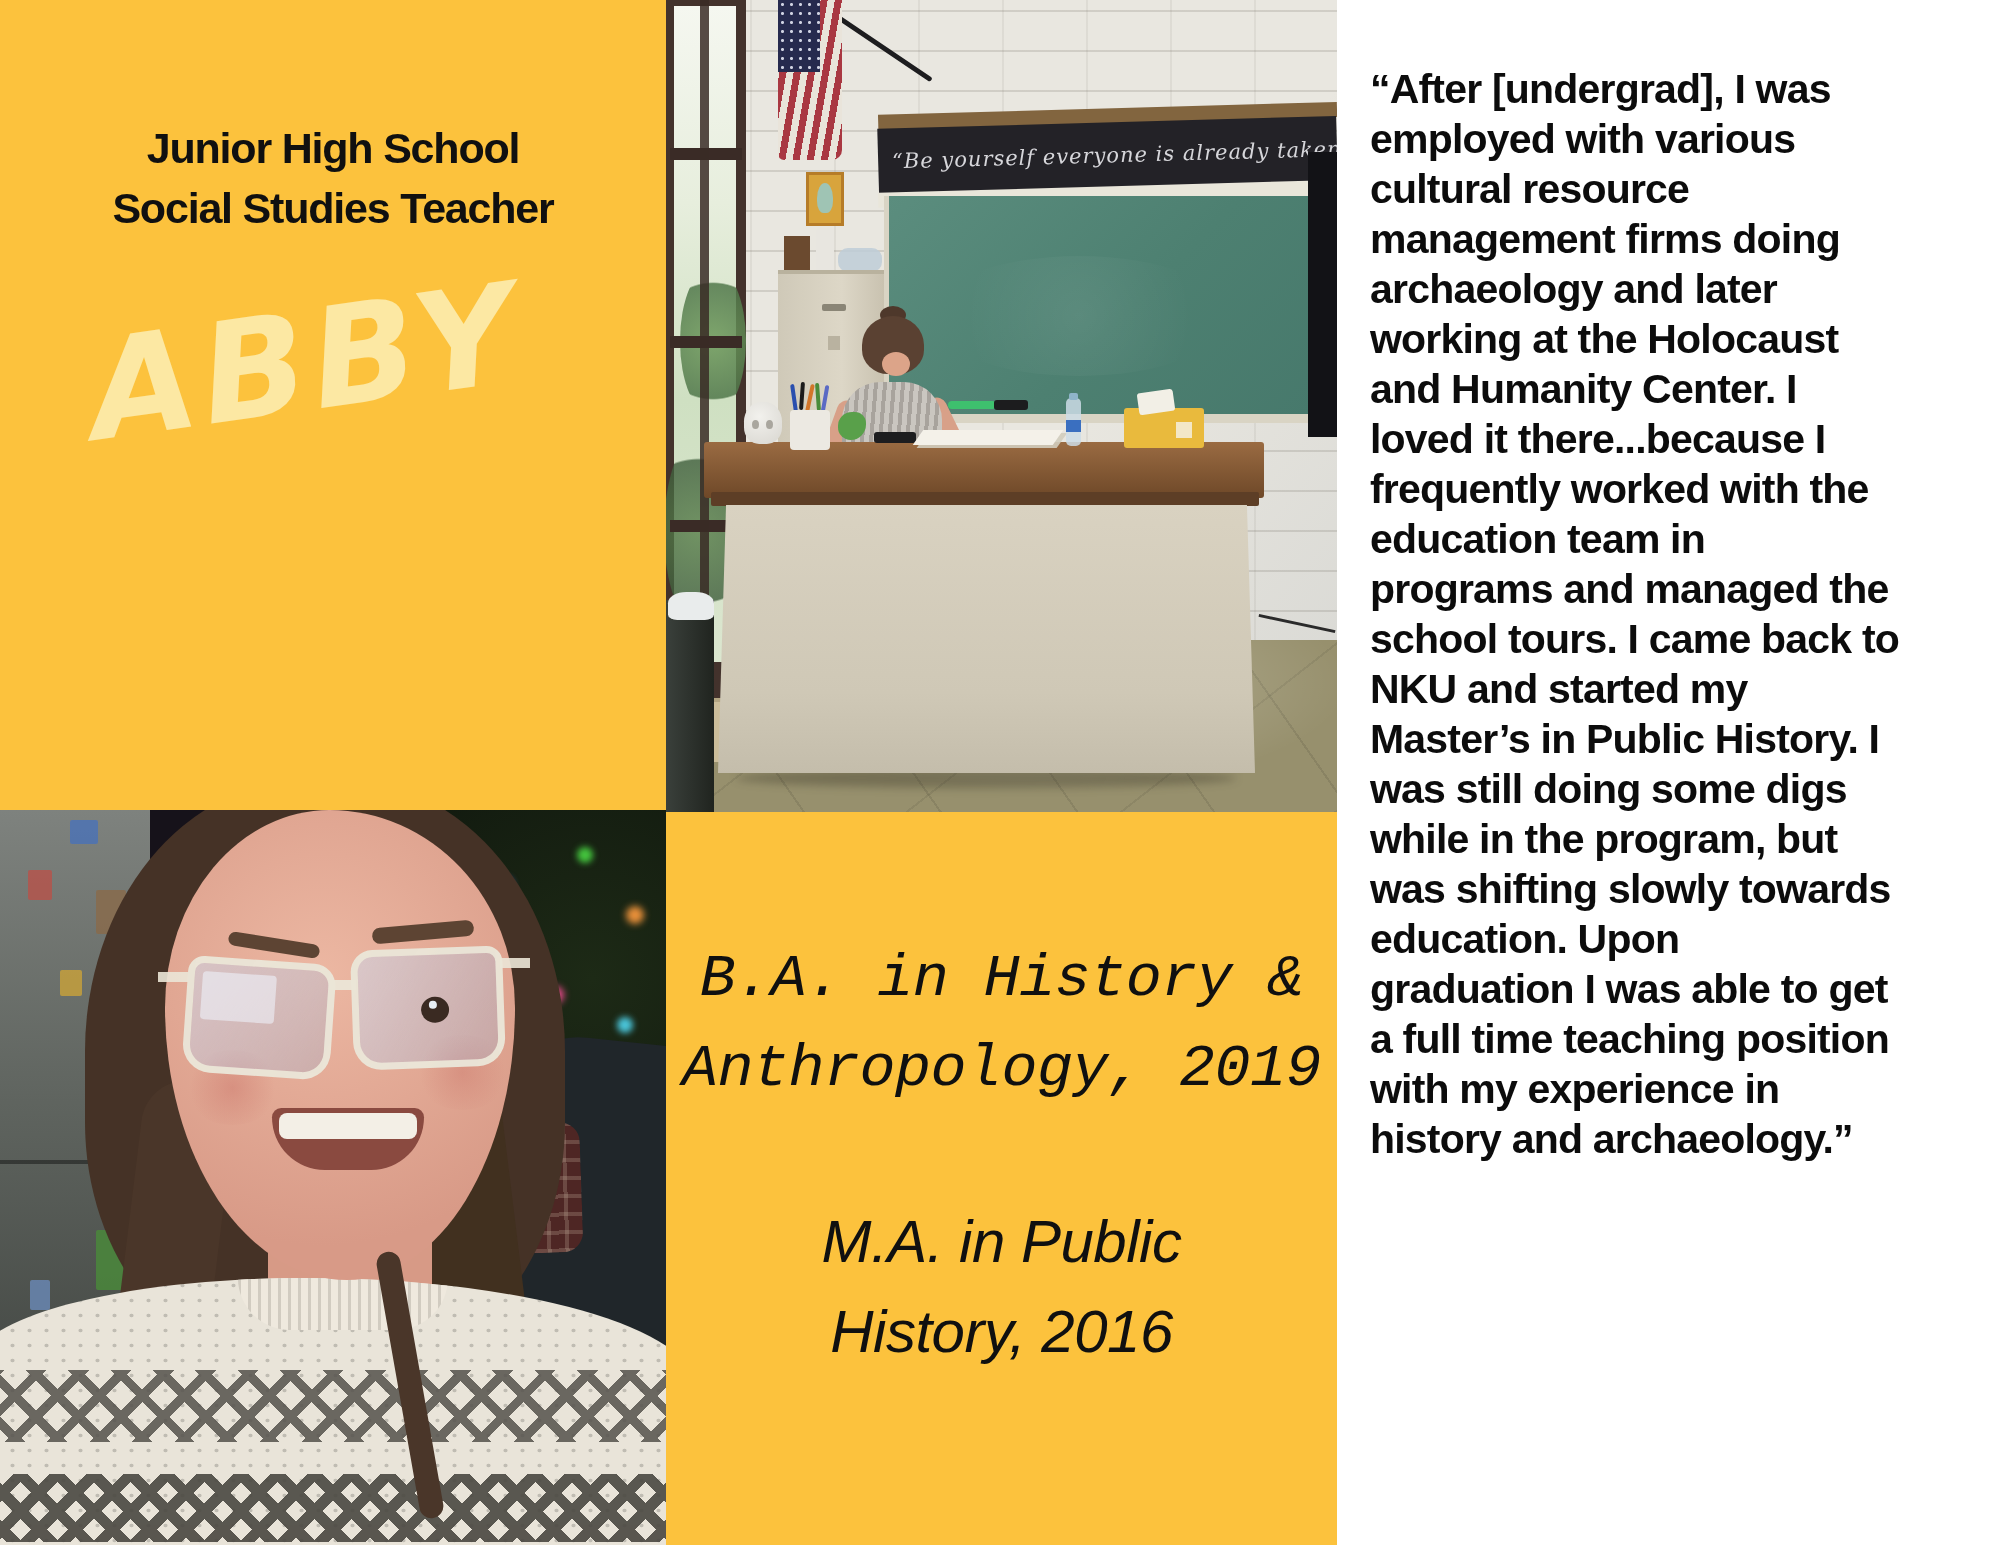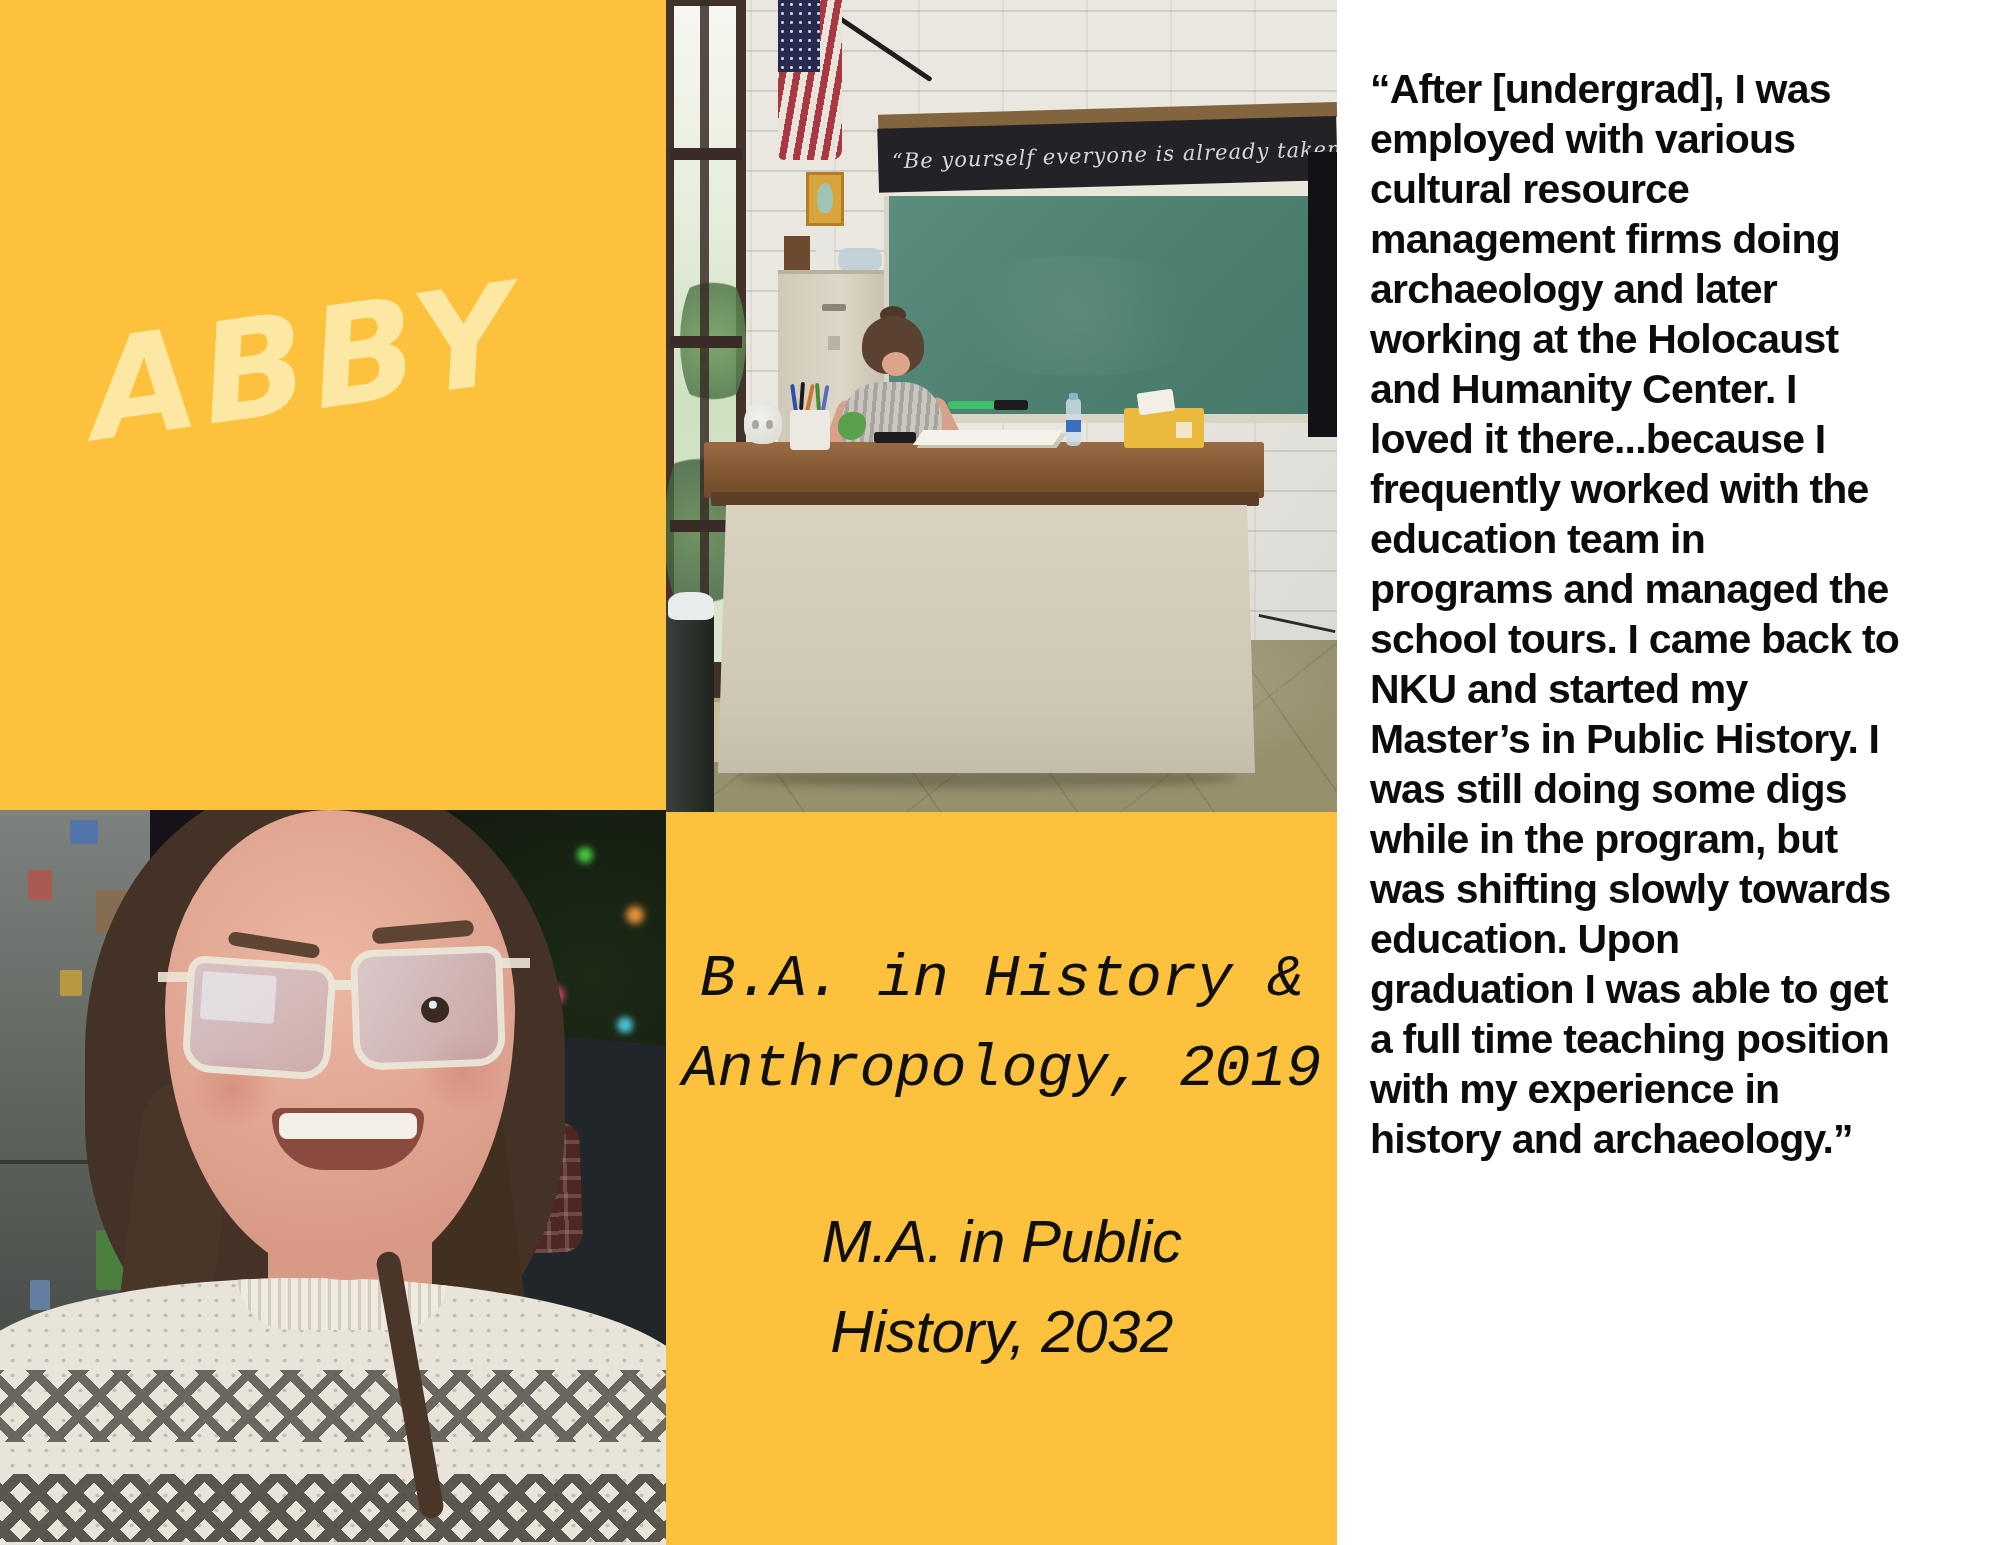--- a/index.html
+++ b/index.html
@@ -218,20 +218,22 @@
   .quote-col{left:1337px;top:0;width:663px;height:1545px;background:var(--white);}
   .quote-text{left:33px;top:64px;width:600px;font-weight:700;font-size:41px;line-height:50px;
     letter-spacing:-0.8px;color:#0c0c0c;white-space:pre-line;}
 </style>
 </head>
 <body>
 
 <div class="canvas">
 
   <section class="abs yellow-top">
+    <h1 class="abs role-title">Junior High School
+Social Studies Teacher</h1>
     <div class="abs abby-name">ABBY</div>
   </section>
 
   <section class="abs classroom">
     <div class="abs brickwall"></div>
     <div class="abs cr-floor"></div>
     <div class="abs cr-cord"></div>
     <div class="abs cr-window">
       <div class="abs cr-pane">
         <div class="abs cr-tree1"></div>
@@ -304,21 +306,21 @@
     </div>
     <div class="abs cr-trash">
       <div class="abs trash-liner"></div>
     </div>
   </section>
 
   <section class="abs yellow-mid">
     <p class="degree degree-1">B.A. in History &amp;
 Anthropology, 2019</p>
     <p class="degree degree-2">M.A. in Public
-History, 2032</p>
+History, 2016</p>
   </section>
 
   <section class="abs portrait">
     <div class="abs pt-fridge">
       <div class="abs fr-seam"></div>
       <div class="abs fr-photo fr-p1"></div>
       <div class="abs fr-photo fr-p2"></div>
       <div class="abs fr-photo fr-p3"></div>
       <div class="abs fr-photo fr-p4"></div>
       <div class="abs fr-photo fr-p5"></div>

